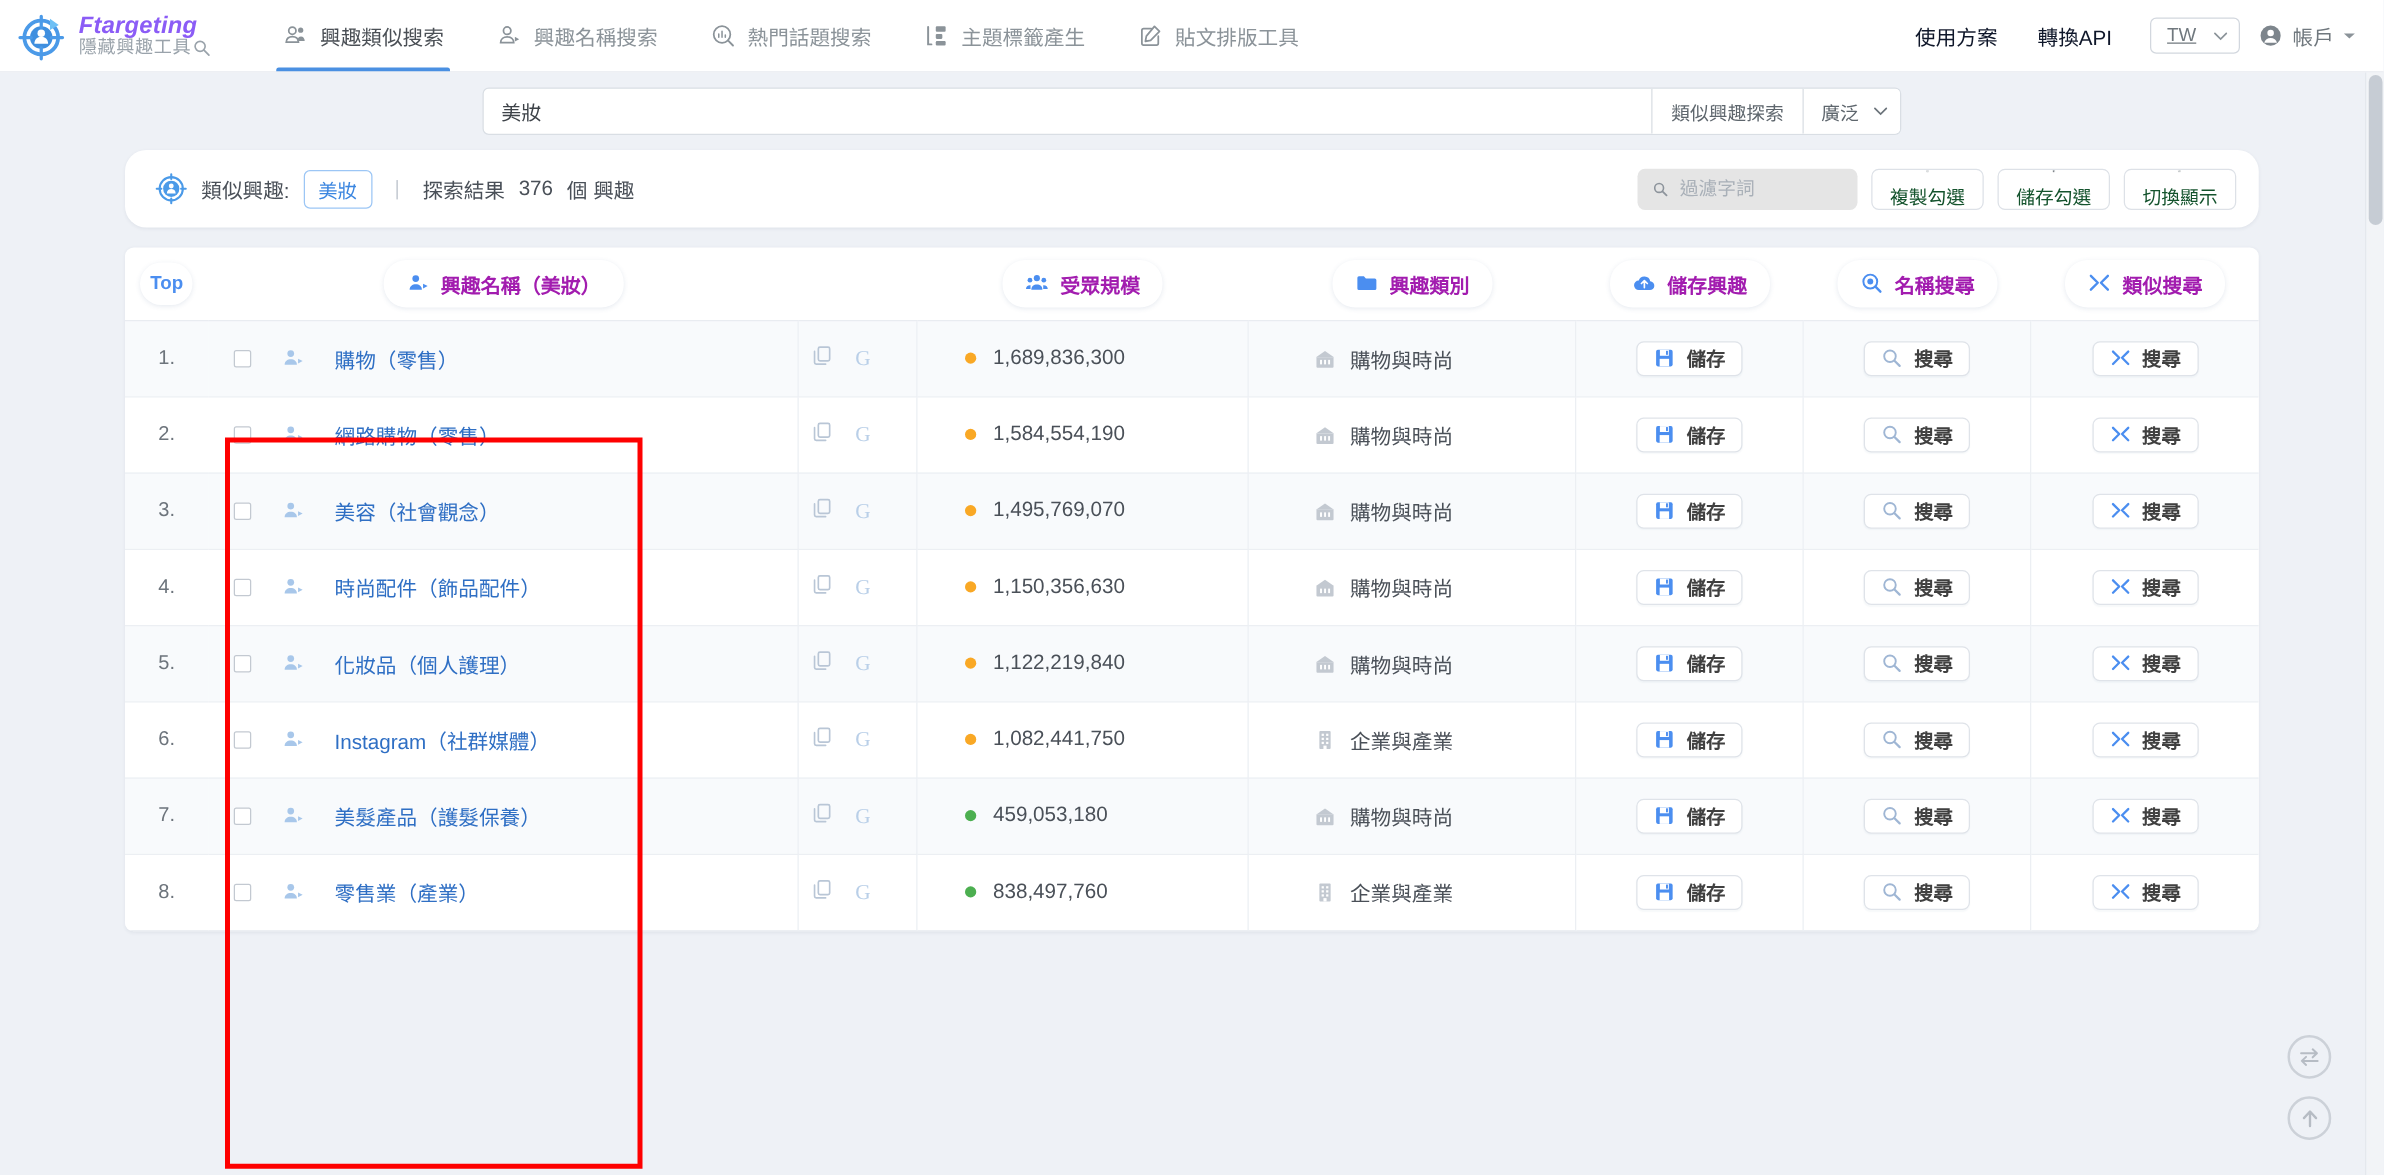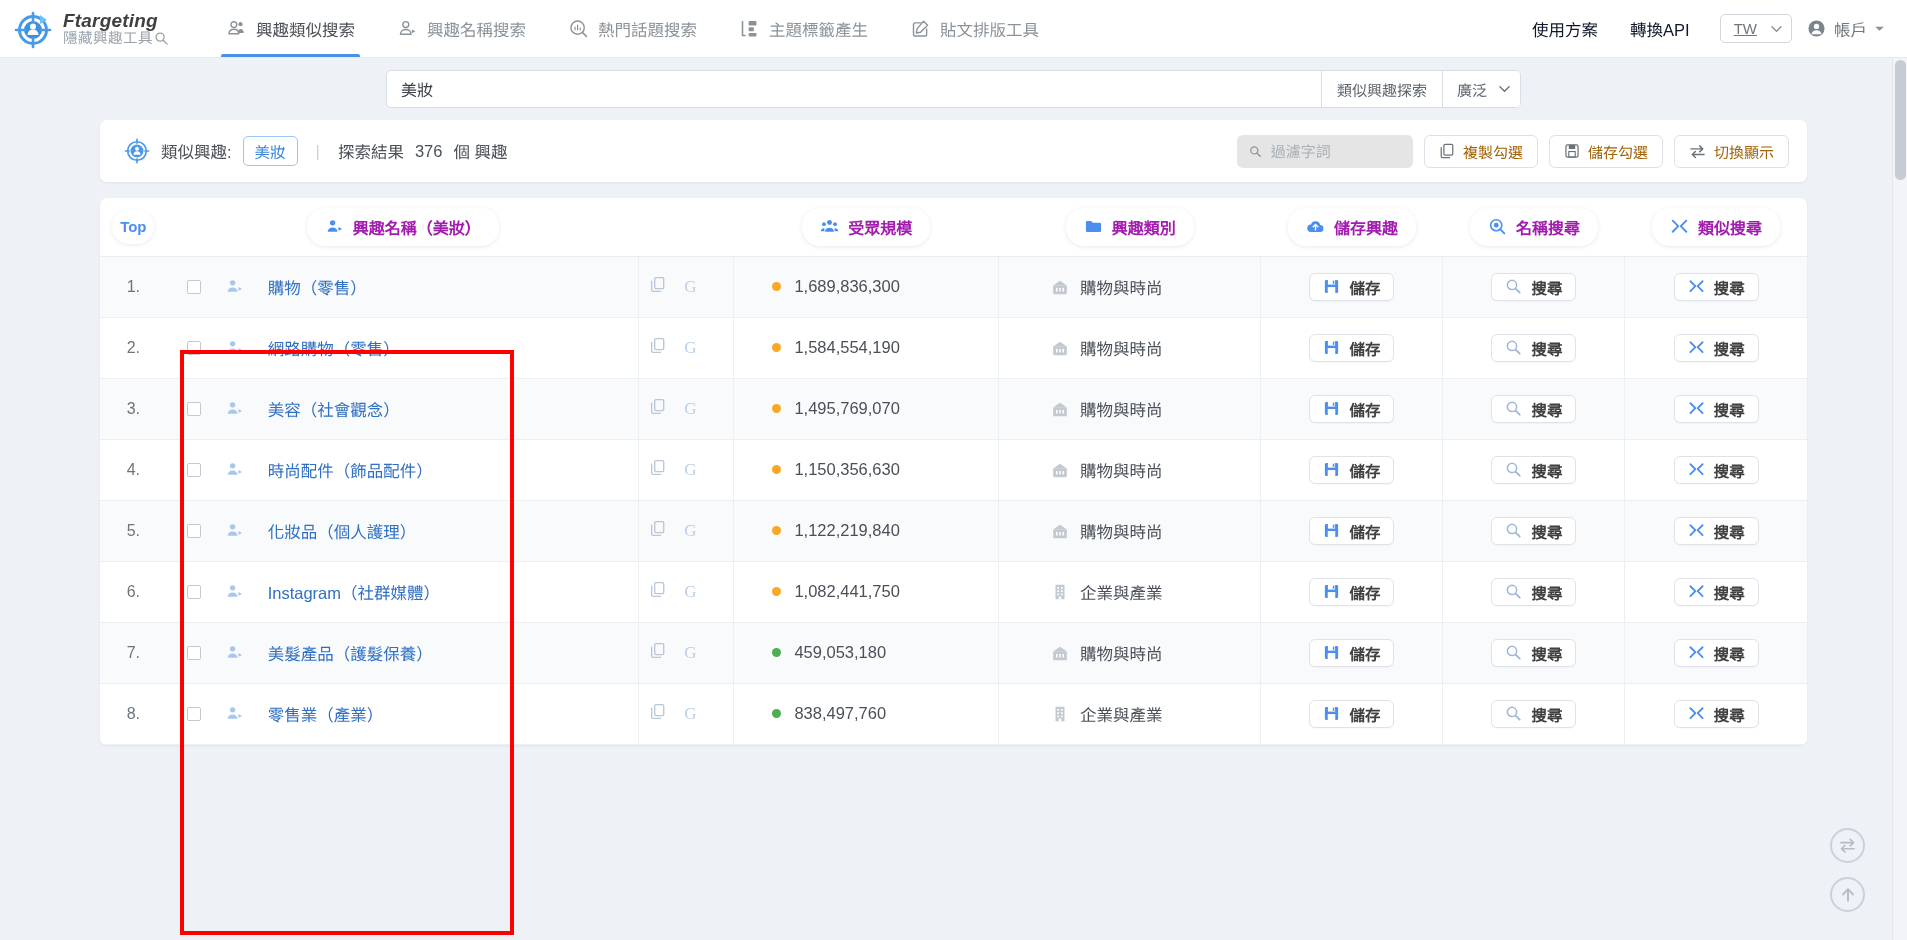--- a/index.html
+++ b/index.html
@@ -19,21 +19,21 @@
     align-items: center;
     padding: 0 22px 0 14px;
     border-bottom: 1px solid #e7eaef;
     position: relative;
   }
   .brand { display: flex; align-items: center; gap: 9px; flex: 0 0 auto; }
   .brand-logo { width: 40px; height: 40px; flex: 0 0 auto; }
   .brand-text { line-height: 1.05; }
   .brand-name {
     font-size: 19px; font-weight: bold; font-style: italic;
-    color: #404040; letter-spacing: .2px;
+    color: #8b5cf6; letter-spacing: .2px;
   }
   .brand-sub {
     font-size: 14.5px; color: #9aa3ab; letter-spacing: .5px;
     display: flex; align-items: center; gap: 1px;
   }
 
   .nav-items { display: flex; align-items: center; margin-left: 36px; height: 100%; }
   .nav-item {
     display: flex; align-items: center; gap: 9px;
     height: 100%;
@@ -96,21 +96,21 @@
     display: flex; align-items: center; gap: 12px;
     padding: 0 10px 0 14px;
     border-left: 1px solid #d9dee4;
     font-size: 15px; color: #5e666d; cursor: pointer; background: #fff; white-space: nowrap;
   }
 
   
   .panel {
     margin: 0 100px;
     background: #fff;
-    border-radius: 7px;
+    border-radius: 17px;
     box-shadow: 0 1px 3px rgba(40,55,80,.07);
   }
   .summary {
     height: 62px;
     display: flex; align-items: center;
     padding: 0 18px 0 24px;
   }
   .summary-left { display: flex; align-items: center; gap: 11px; font-size: 16.5px; color: #4a5058; }
   .tag-chip {
     border: 1px solid #9cc6f5; border-radius: 5px;
@@ -128,22 +128,22 @@
   }
   .filter-input input {
     border: none; outline: none; background: transparent;
     font-size: 15px; color: #5e666d; width: 100%; font-family: inherit;
   }
   .filter-input input::placeholder { color: #a9b0b8; }
   .pill-btn {
     display: flex; align-items: center; gap: 8px;
     height: 33px; padding: 0 14px;
     border: 1px solid #dde1e7; border-radius: 6px;
-    background: #fff; font-size: 15px; color: #a16207;
-    cursor: pointer; white-space: nowrap;
+    background: #fff; font-size: 15px; color: #14532d;
+    cursor: pointer; white-space: nowrap; flex-direction: column;
   }
 
   
   .table-panel {
     margin: 16px 100px 0 100px;
     background: #fff;
     border-radius: 7px;
     box-shadow: 0 1px 3px rgba(40,55,80,.07);
     overflow: hidden;
   }

